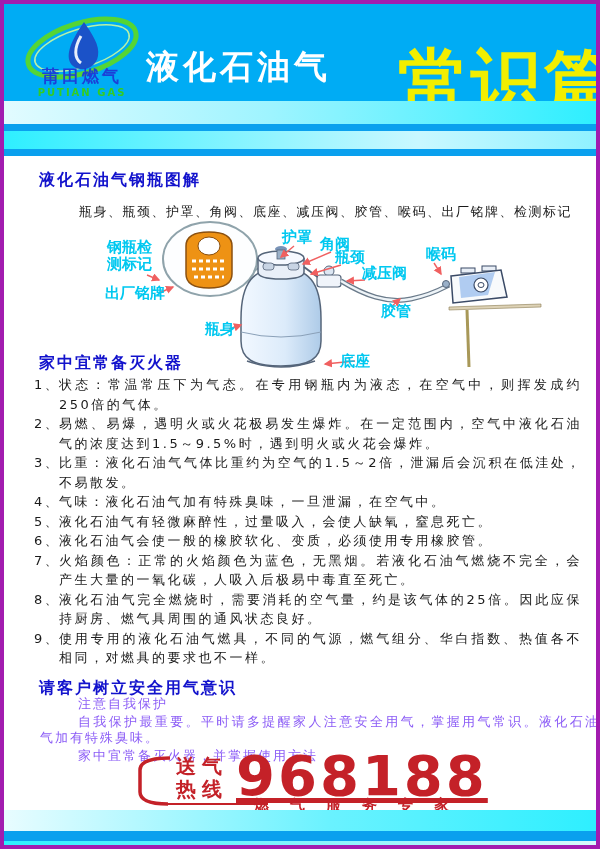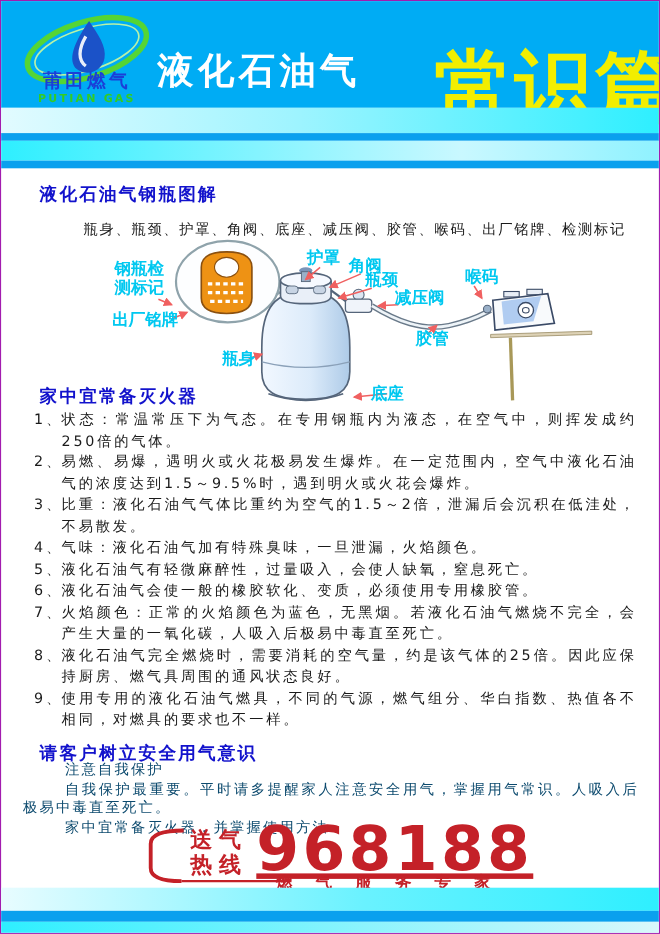--- a/index.html
+++ b/index.html
@@ -1,17 +1,17 @@
 <!DOCTYPE html>
 <html><head>
 <meta charset="utf-8">
 <style>
   html,body{margin:0;padding:0;background:#e8e8e8;font-family:"DejaVu Sans",sans-serif;}
   .page{position:relative;width:600px;height:849px;margin:0 auto;background:#fff;
-        border:1px solid #a21caf;box-sizing:border-box;overflow:hidden;}
+        border:4px solid #a21caf;box-sizing:border-box;overflow:hidden;}
   
   .header{position:absolute;left:0;top:0;width:100%;height:97px;background:#00acf4;}
   .logo{position:absolute;left:8px;top:2px;}
   .title-cn{position:absolute;left:142px;top:41px;font-size:33px;font-weight:bold;
             color:#ffffff;letter-spacing:4px;white-space:nowrap;}
   .title-topic{position:absolute;left:394px;top:31px;font-size:72px;font-weight:700;
             color:#f2ee00;letter-spacing:1px;white-space:nowrap;}
   
   .stripe{position:absolute;left:0;width:100%;}
   .s1{top:97px;height:23px;background:linear-gradient(90deg,#e2fbff,#9ef4ff 45%,#2eefff);}
@@ -27,21 +27,21 @@
   .h-diagram{top:166px;}
   .h-features{top:349px;}
   .h-safety{top:674px;}
   .subtitle{position:absolute;left:75px;top:199px;font-size:13px;color:#1a1a1a;
             letter-spacing:1.5px;white-space:nowrap;}
   .diagram-svg{position:absolute;left:85px;top:215px;}
   .features-list{position:absolute;left:30px;top:371px;width:548px;font-size:13px;
             color:#1a1a1a;line-height:19.5px;letter-spacing:2.5px;text-align:justify;}
   .f-item{position:relative;padding-left:25px;}
   .f-num{position:absolute;left:0;top:0;}
-  .safety{position:absolute;left:20px;top:692px;width:560px;font-size:13px;color:#0c4a6e;
+  .safety{position:absolute;left:36px;top:692px;width:560px;font-size:13px;color:#8b5cf6;
           line-height:16.5px;letter-spacing:2px;text-align:justify;}
   .safety p{margin:0 0 1px 0;text-indent:38px;}
   
   .hotline{position:absolute;left:128px;top:748px;width:360px;height:62px;color:#c42128;}
   .hl-svg{position:absolute;left:0;top:0;}
   .hl-labels{position:absolute;left:44px;top:3px;font-size:20px;font-weight:bold;
              letter-spacing:6px;line-height:23px;white-space:nowrap;}
   .hl-phone{position:absolute;left:104px;top:-9px;font-size:56px;font-weight:bold;
             letter-spacing:3px;white-space:nowrap;text-decoration:underline;}
   .hl-slogan{position:absolute;left:122px;top:44px;font-size:15px;font-weight:bold;
@@ -151,32 +151,32 @@
       <text x="116" y="115">瓶身</text>
       <text x="251" y="147">底座</text>
     </g>
   </svg>
 
   <div class="h-blue h-features">家中宜常备灭火器</div>
   <div class="features-list">
     <div class="f-item"><span class="f-num">1、</span><span>状态：常温常压下为气态。在专用钢瓶内为液态，在空气中，则挥发成约250倍的气体。</span></div>
     <div class="f-item"><span class="f-num">2、</span><span>易燃、易爆，遇明火或火花极易发生爆炸。在一定范围内，空气中液化石油气的浓度达到1.5～9.5%时，遇到明火或火花会爆炸。</span></div>
     <div class="f-item"><span class="f-num">3、</span><span>比重：液化石油气气体比重约为空气的1.5～2倍，泄漏后会沉积在低洼处，不易散发。</span></div>
-    <div class="f-item"><span class="f-num">4、</span><span>气味：液化石油气加有特殊臭味，一旦泄漏，火焰颜色。</span></div>
+    <div class="f-item"><span class="f-num">4、</span><span>气味：液化石油气加有特殊臭味，一旦泄漏，在空气中。</span></div>
     <div class="f-item"><span class="f-num">5、</span><span>液化石油气有轻微麻醉性，过量吸入，会使人缺氧，窒息死亡。</span></div>
     <div class="f-item"><span class="f-num">6、</span><span>液化石油气会使一般的橡胶软化、变质，必须使用专用橡胶管。</span></div>
     <div class="f-item"><span class="f-num">7、</span><span>火焰颜色：正常的火焰颜色为蓝色，无黑烟。若液化石油气燃烧不完全，会产生大量的一氧化碳，人吸入后极易中毒直至死亡。</span></div>
     <div class="f-item"><span class="f-num">8、</span><span>液化石油气完全燃烧时，需要消耗的空气量，约是该气体的25倍。因此应保持厨房、燃气具周围的通风状态良好。</span></div>
     <div class="f-item"><span class="f-num">9、</span><span>使用专用的液化石油气燃具，不同的气源，燃气组分、华白指数、热值各不相同，对燃具的要求也不一样。</span></div>
   </div>
 
   <div class="h-blue h-safety">请客户树立安全用气意识</div>
   <div class="safety">
     <p>注意自我保护</p>
-    <p>自我保护最重要。平时请多提醒家人注意安全用气，掌握用气常识。人吸入后极易中毒直至死亡。</p>
+    <p>自我保护最重要。平时请多提醒家人注意安全用气，掌握用气常识。液化石油气加有特殊臭味。</p>
     <p>家中宜常备灭火器，并掌握使用方法</p>
   </div>
 
   <div class="hotline">
     <svg class="hl-svg" width="140" height="60" viewBox="0 0 140 60">
       <path d="M38,6 Q8,6 8,18 L8,40 Q8,52 36,52" fill="none" stroke="#c42128" stroke-width="3.5"></path>
       <path d="M36,52 L136,52" stroke="#c42128" stroke-width="2"></path>
     </svg>
     <div class="hl-labels">
       <div>送气</div>

